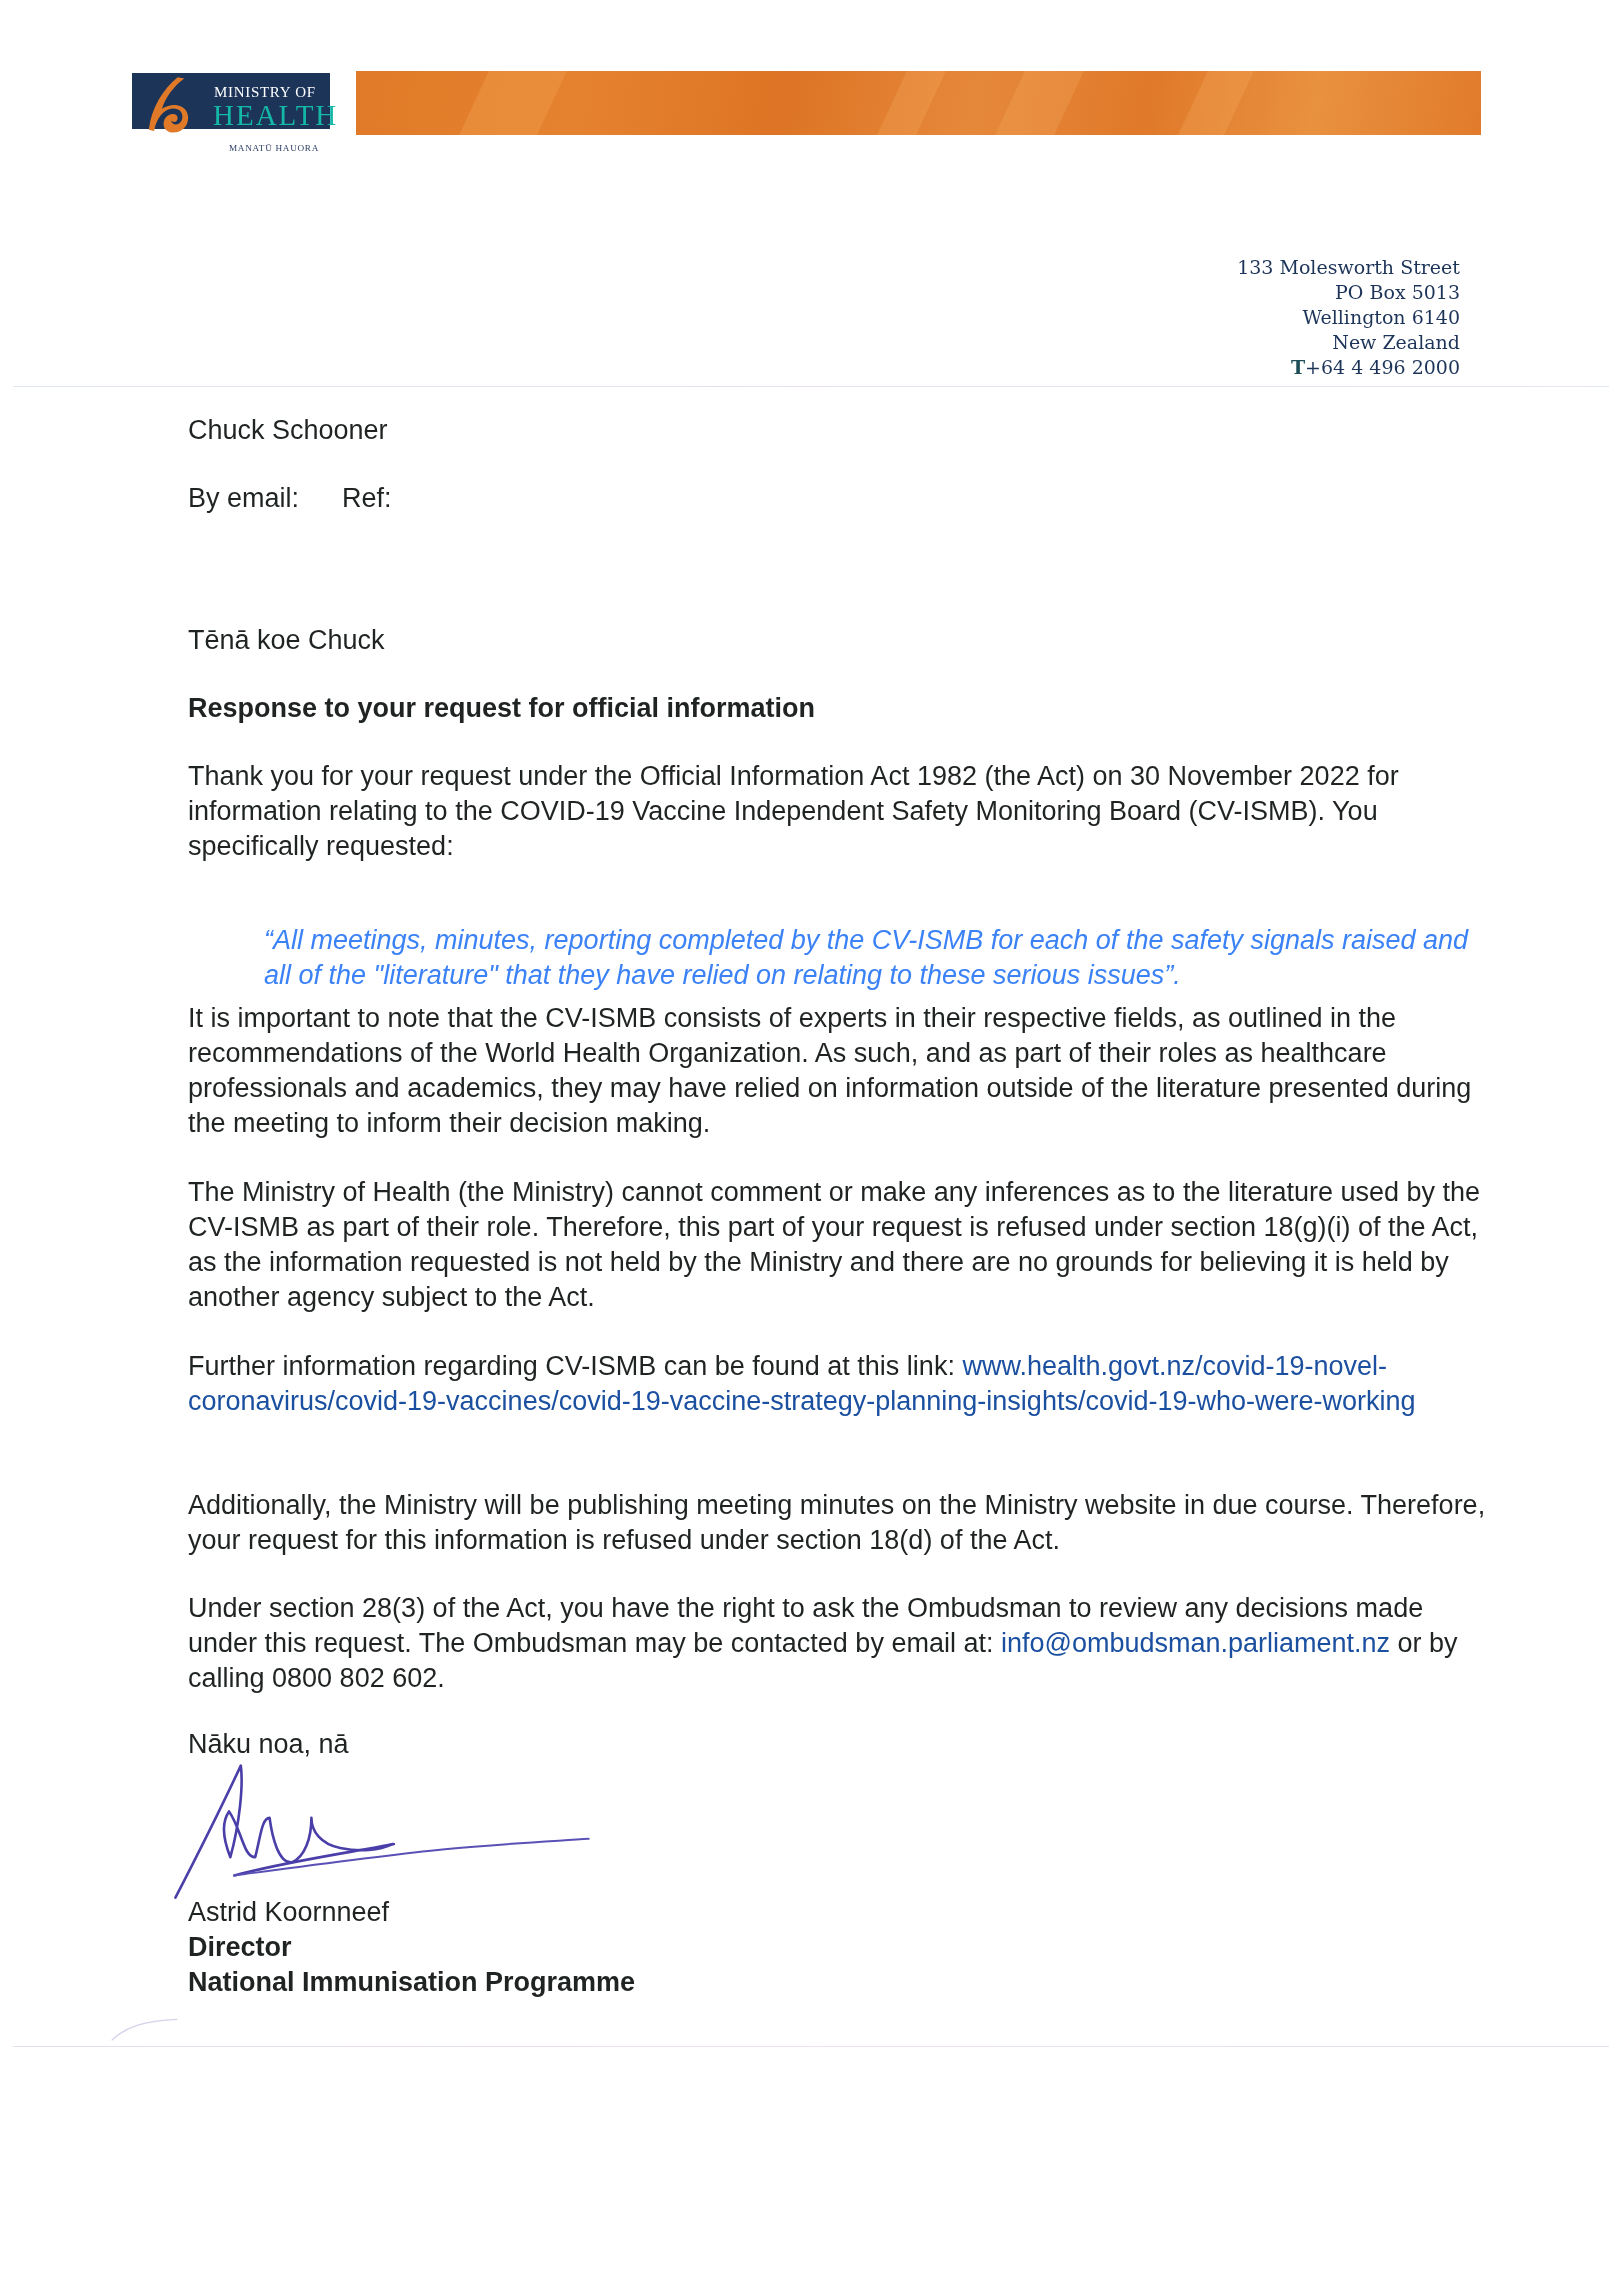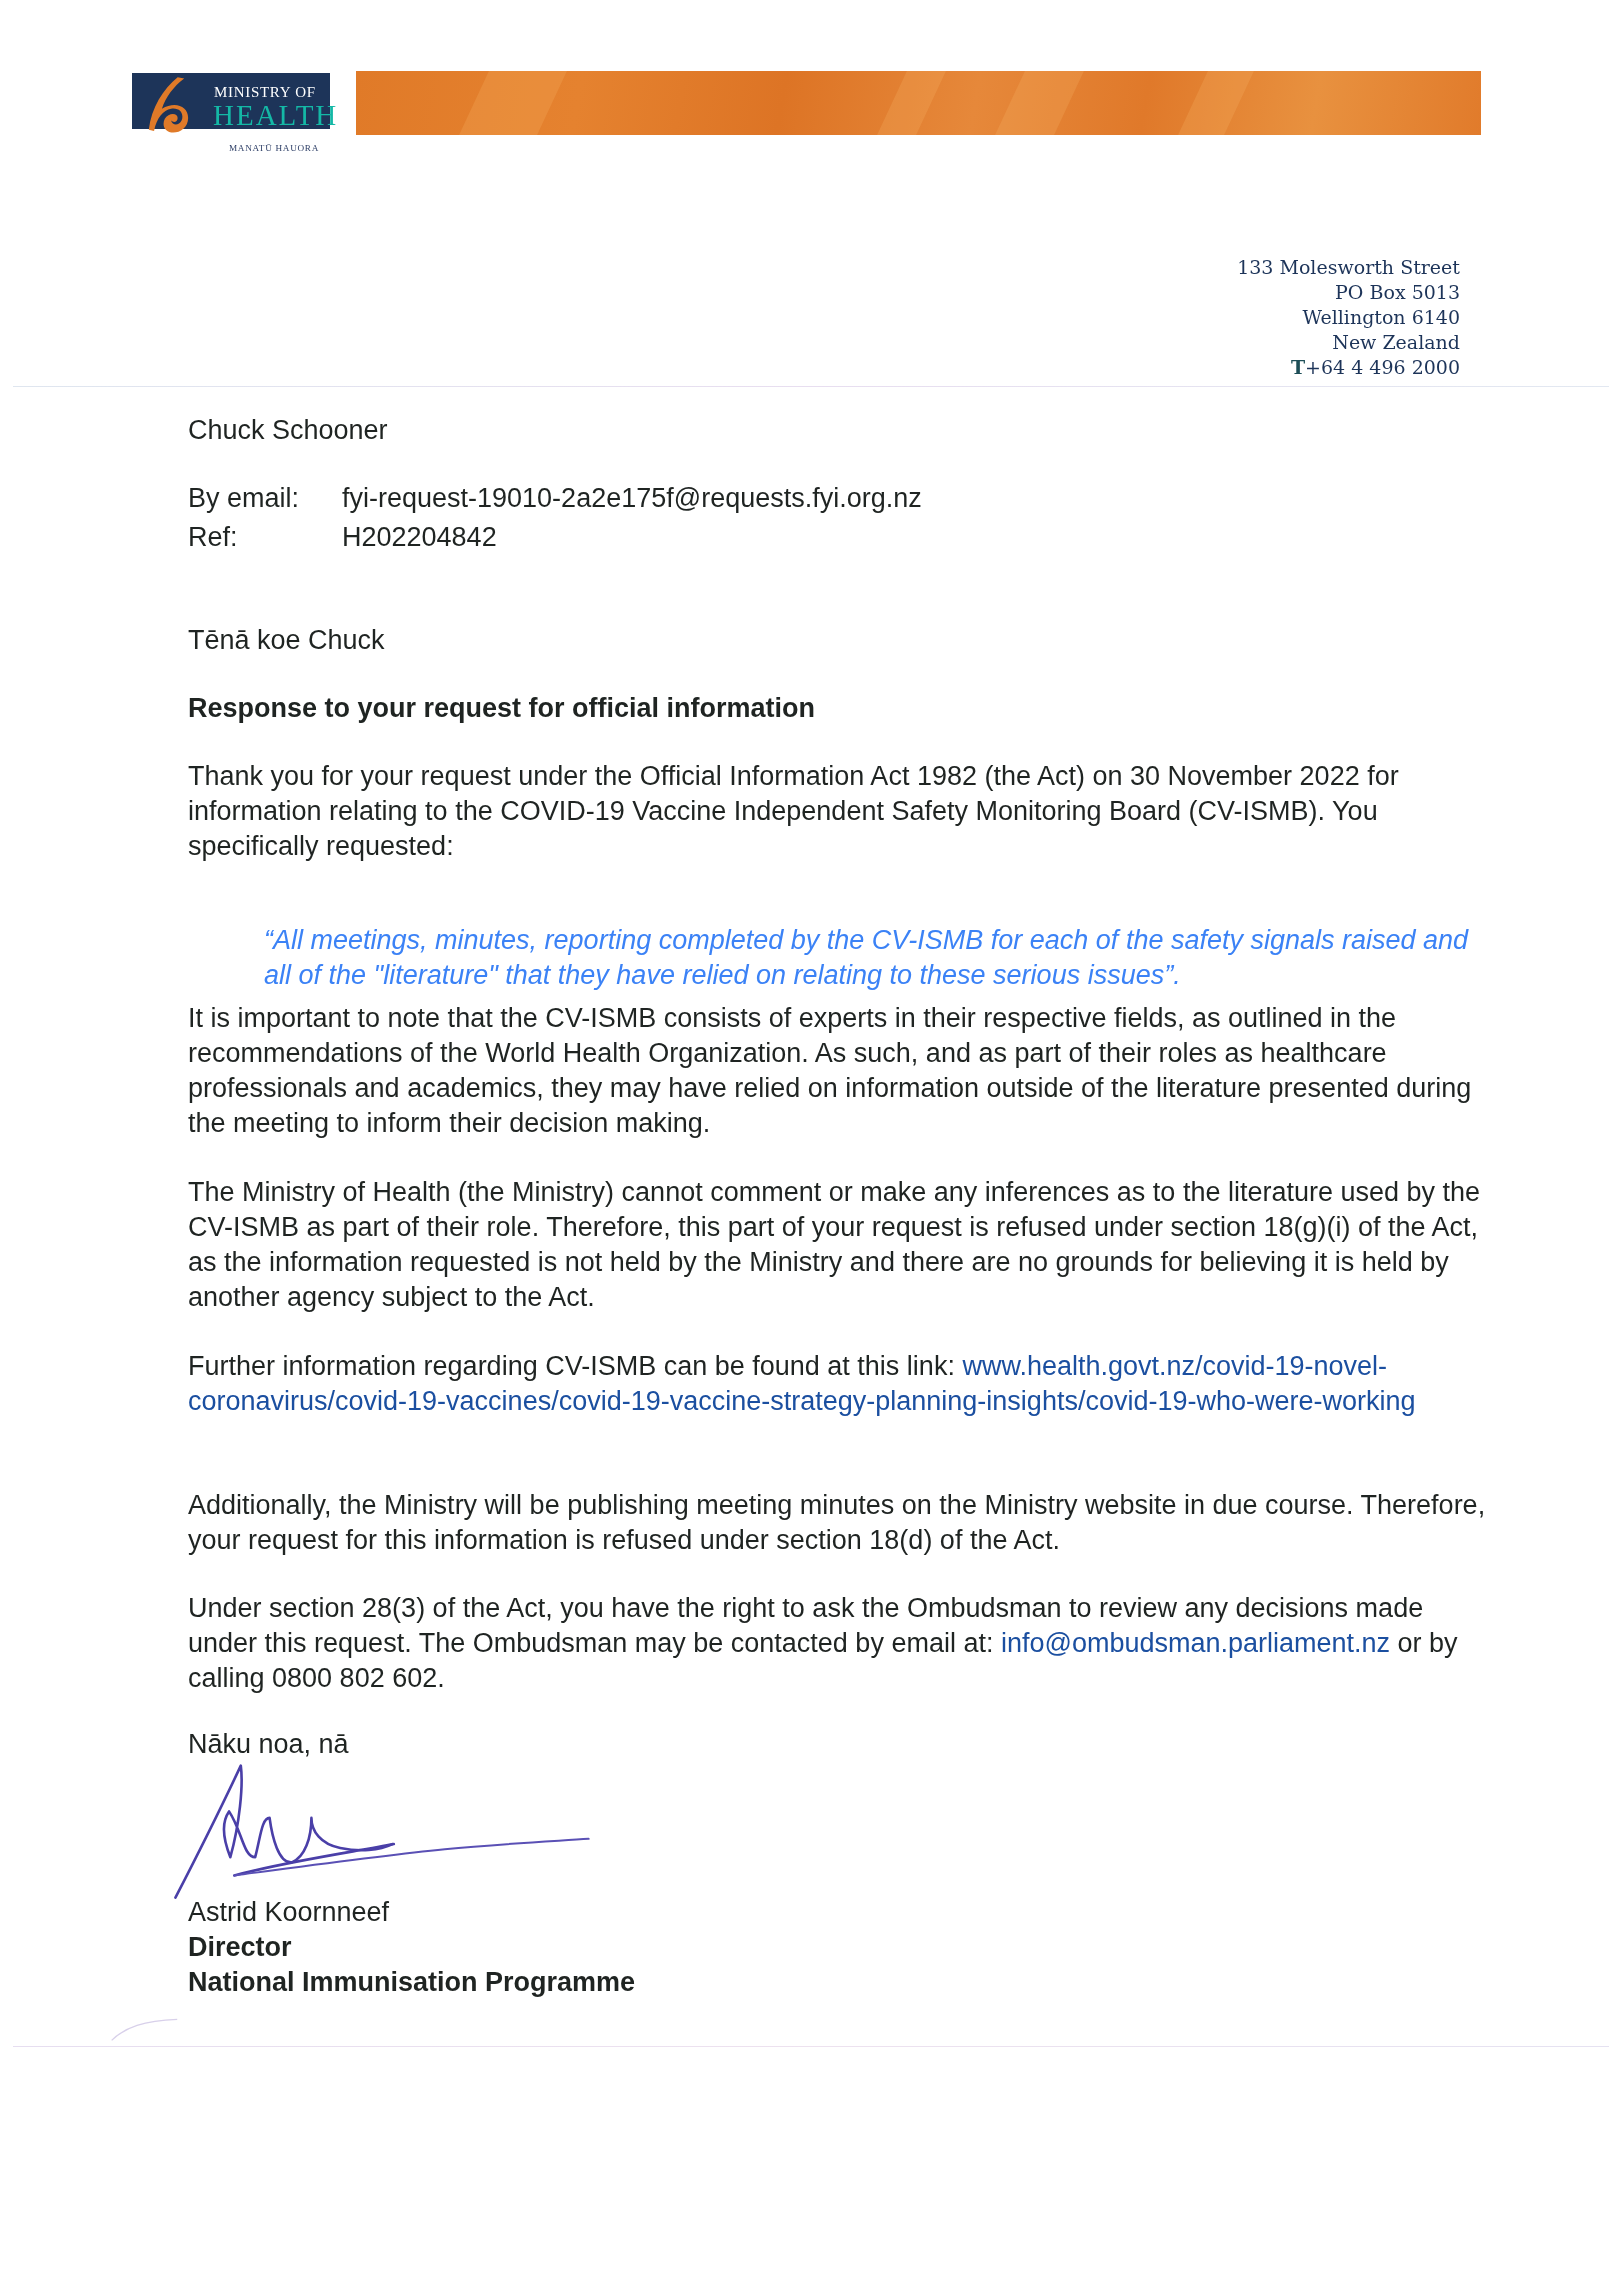--- a/index.html
+++ b/index.html
@@ -202,23 +202,21 @@
   <div>New Zealand</div>
   <div><span class="t-label">T</span><span>+64 4 496 2000</span></div>
 </div>
 
 <div class="head-rule"></div>
 
 <div class="body-text recipient">Chuck Schooner</div>
 
 <div class="body-text meta">
   <span>By email:</span>
-  <span>fyi-request-19010-2a2e175f@requests.fyi.org.nz</span>
   <span>Ref:</span>
-  <span>H202204842</span>
 </div>
 
 <div class="body-text salutation">Tēnā koe Chuck</div>
 
 <div class="body-text subject">Response to your request for official information</div>
 
 <p class="body-text para p1">Thank you for your request under the Official Information Act 1982 (the Act) on 30 November 2022 for information relating to the COVID-19 Vaccine Independent Safety Monitoring Board (CV-ISMB). You specifically requested:</p>
 
 <p class="quote">“All meetings, minutes, reporting completed by the CV-ISMB for each of the safety signals raised and all of the "literature" that they have relied on relating to these serious issues”.</p>
 

